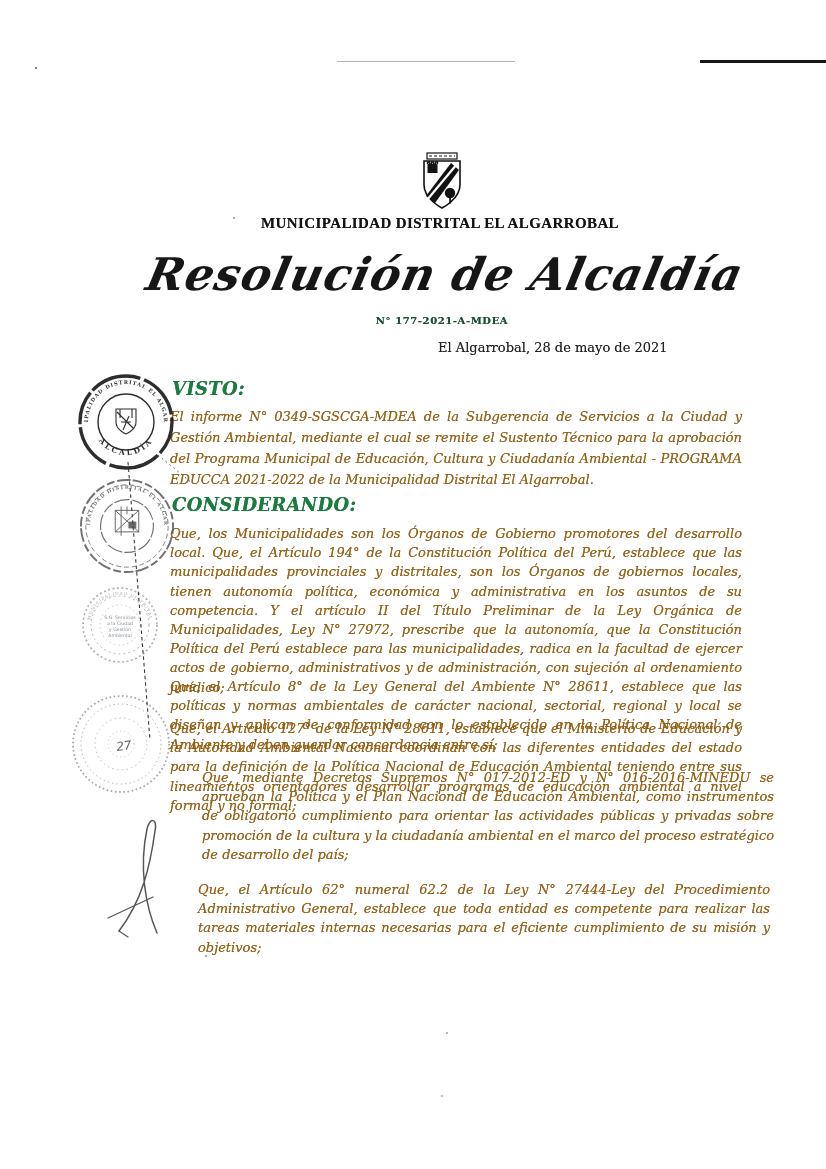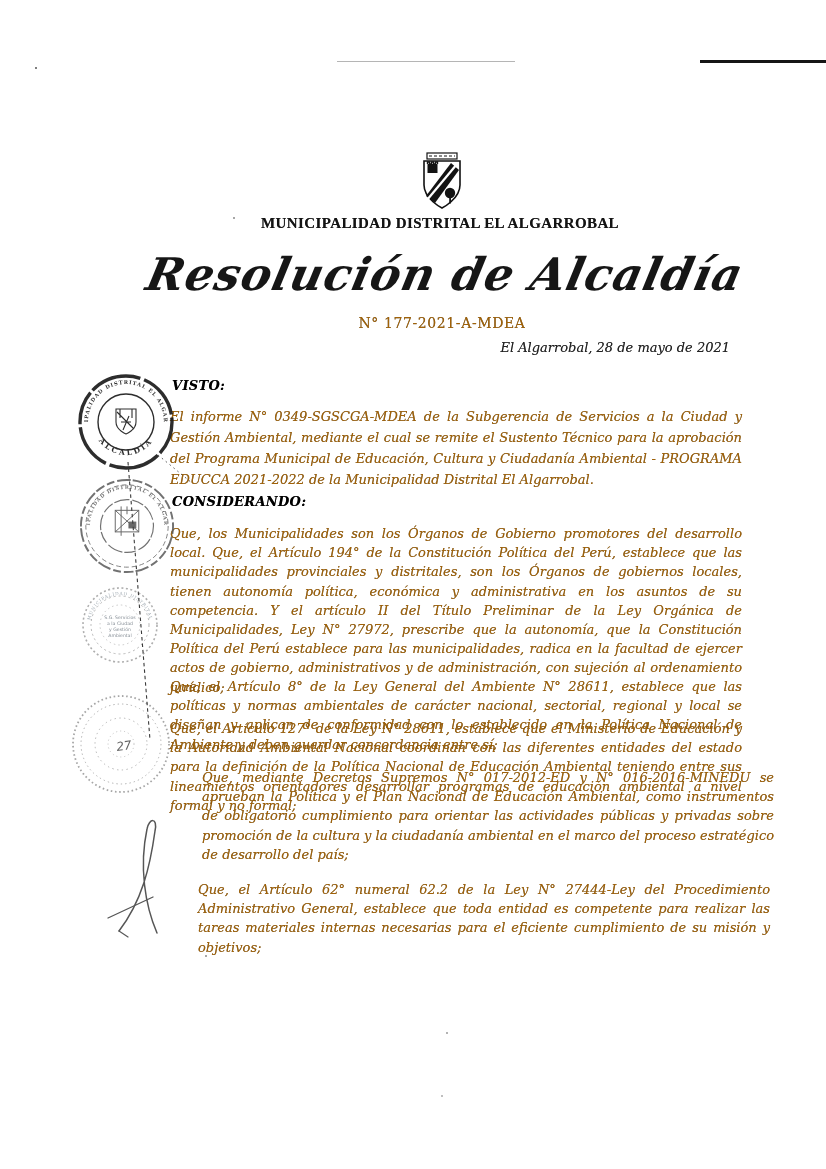--- a/index.html
+++ b/index.html
@@ -11,29 +11,29 @@
   .muni-name{
     font-family:"Liberation Serif", serif;font-weight:bold;font-size:15px;
     letter-spacing:.4px;color:#141414;white-space:nowrap;
     text-shadow:0 0 .5px rgba(0,0,0,.6);
   }
   .script-title{
     font-style:italic;font-weight:bold;font-size:45px;color:#161616;
     transform:translateX(-50%) skewX(-12deg);white-space:nowrap;letter-spacing:1px;
   }
   .res-number{
-    font-weight:normal;font-size:14px;letter-spacing:.6px;color:#a16207;white-space:nowrap;
+    font-weight:bold;font-size:10px;letter-spacing:.6px;color:#14532d;white-space:nowrap;
     text-shadow:0 0 .4px rgba(0,0,0,.55);
   }
   .dateline{
-    font-style:italic;font-size:13px;color:#222;width:292px;text-align:right;
+    font-size:13px;color:#222;width:292px;text-align:left;
     text-shadow:0 0 .4px rgba(0,0,0,.5);white-space:nowrap;
   }
   .heading{
-    font-style:italic;font-weight:bold;font-size:13px;letter-spacing:.3px;color:#000000;
+    font-style:italic;font-weight:bold;font-size:18px;letter-spacing:.3px;color:#15803d;
     text-shadow:0 0 .4px rgba(0,0,0,.6);
   }
   .body-par{
     font-style:italic;font-size:13px;line-height:19.2px;text-align:justify;
     width:572px;left:170px;color:#a16207;text-shadow:0 0 .4px rgba(20,20,20,.55);
   }
   .visto-par{line-height:21px;}
   .speck{position:absolute;background:#8a8a8a;border-radius:50%;}
   svg{display:block;}
 </style>

